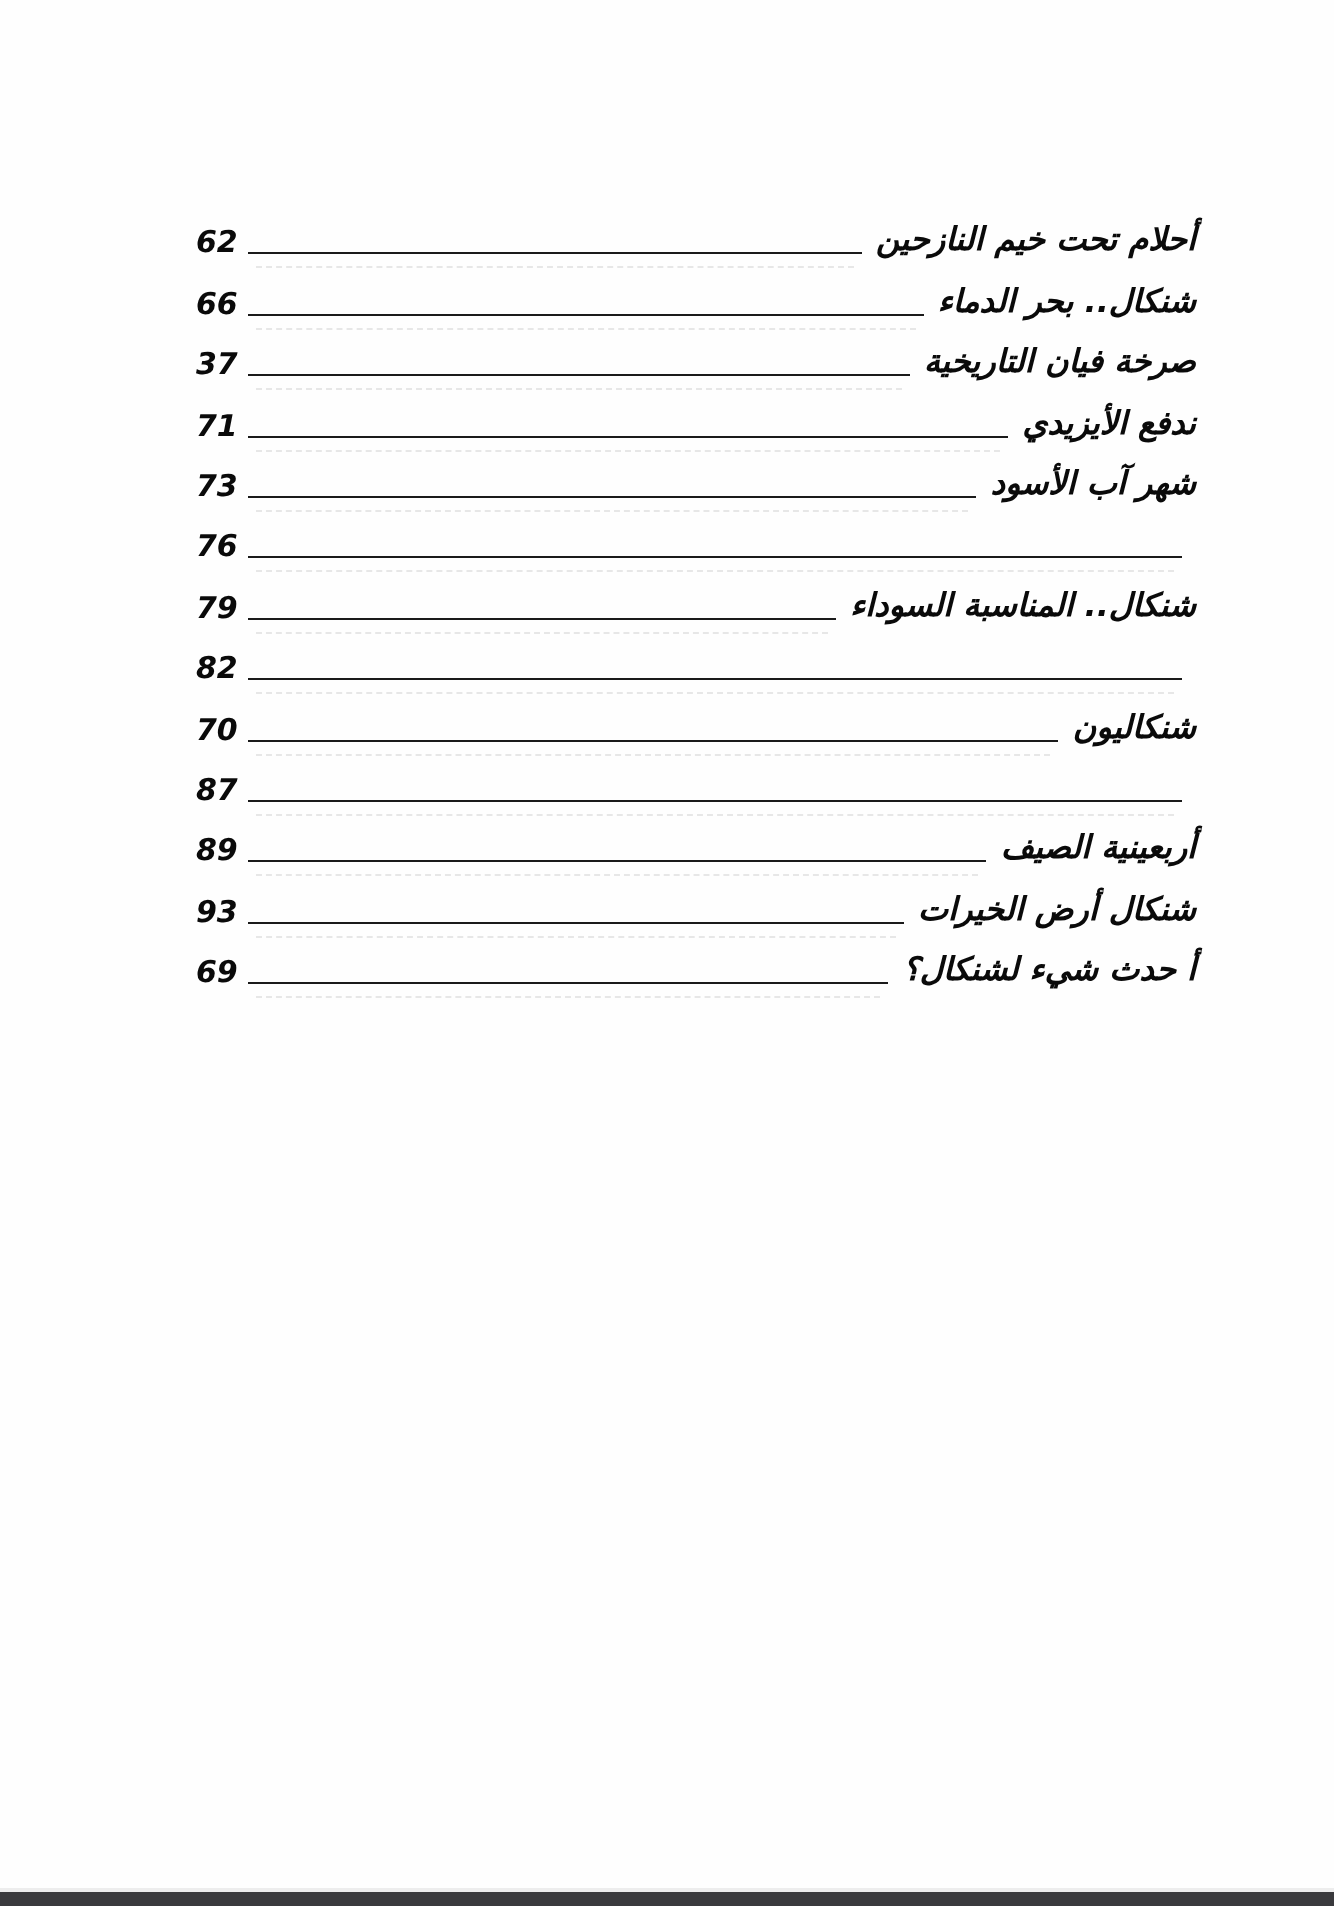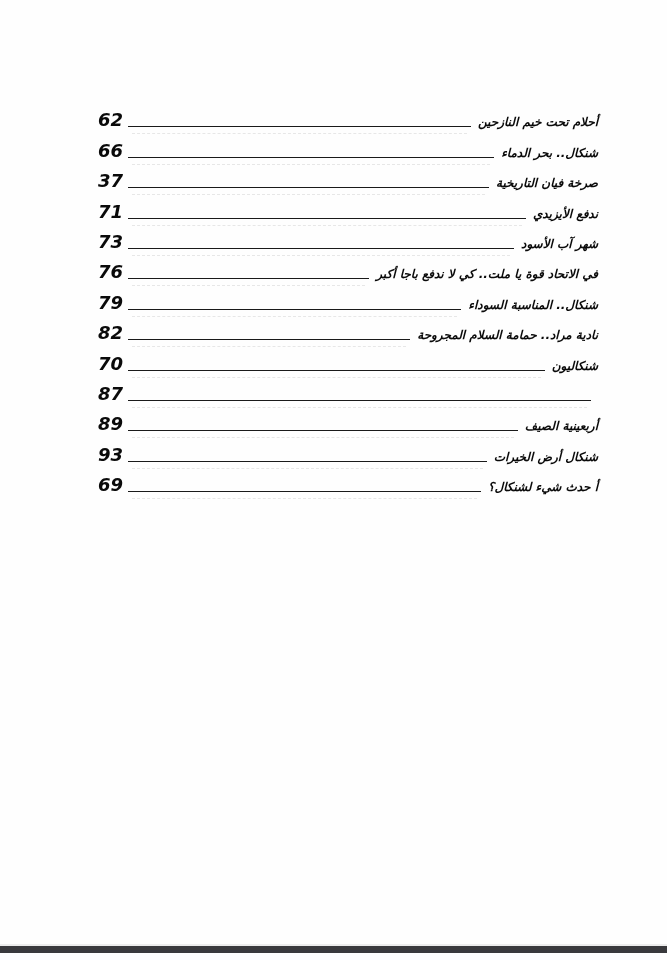--- a/index.html
+++ b/index.html
@@ -25,21 +25,21 @@
   .toc-row {
     display: flex;
     align-items: flex-end;
     height: 30.4px;
     box-sizing: border-box;
     padding-bottom: 5px;
   }
   .entry-title {
     font-weight: bold;
     font-style: italic;
-    font-size: 12px;
+    font-size: 16px;
     line-height: 1;
     color: #0a0a0a;
     white-space: nowrap;
     padding-bottom: 1px;
   }
   .leader {
     flex: 1 1 auto;
     min-width: 18px;
     border-bottom: 1.7px solid #1a1a1a;
     margin: 0 7px 2px 5px;
@@ -50,21 +50,21 @@
     content: "";
     position: absolute;
     left: 4px;
     right: 4px;
     bottom: -8px;
     border-bottom: 1px dashed rgba(0,0,0,0.09);
   }
   .page-num {
     font-weight: bold;
     font-style: italic;
-    font-size: 18px;
+    font-size: 15px;
     line-height: 1;
     color: #0a0a0a;
     white-space: nowrap;
   }
   .bottom-bar {
     position: absolute;
     left: 0;
     bottom: 0;
     width: 100%;
     height: 7px;
@@ -103,33 +103,31 @@
       <span class="page-num">71</span>
     </div>
 
     <div class="toc-row">
       <span class="entry-title">شهر آب الأسود</span>
       <span class="leader"></span>
       <span class="page-num">73</span>
     </div>
 
     <div class="toc-row">
-      <span class="entry-title">في الاتحاد قوة يا ملت.. كي لا ندفع باجا أكبر</span>
       <span class="leader"></span>
       <span class="page-num">76</span>
     </div>
 
     <div class="toc-row">
       <span class="entry-title">شنكال.. المناسبة السوداء</span>
       <span class="leader"></span>
       <span class="page-num">79</span>
     </div>
 
     <div class="toc-row">
-      <span class="entry-title">نادية مراد.. حمامة السلام المجروحة</span>
       <span class="leader"></span>
       <span class="page-num">82</span>
     </div>
 
     <div class="toc-row">
       <span class="entry-title">شنكاليون</span>
       <span class="leader"></span>
       <span class="page-num">70</span>
     </div>
 

